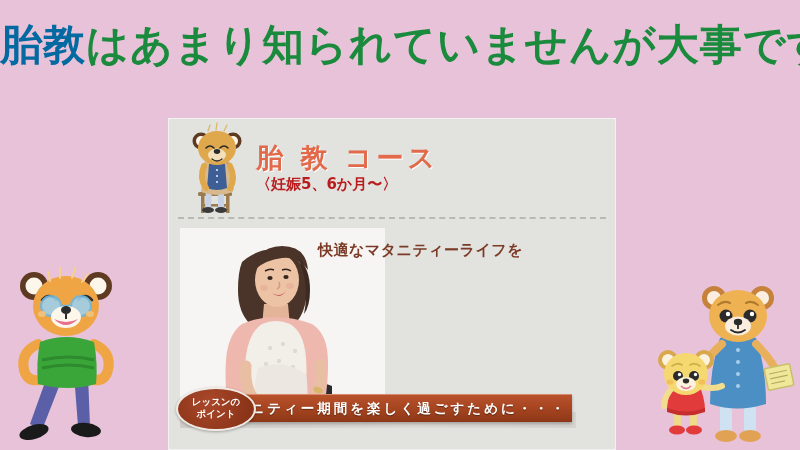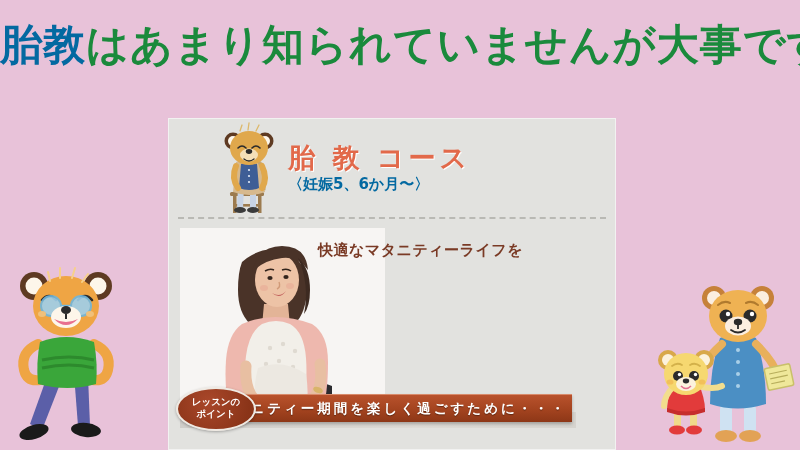--- a/index.html
+++ b/index.html
@@ -24,31 +24,31 @@
 
   
   .card{
     position:absolute;left:168px;top:118px;width:448px;height:332px;
     background:#e2e2df;
     box-shadow:0 0 0 1px rgba(255,255,255,.55) inset;
     overflow:hidden;
   }
 
   
-  .card-head{position:absolute;left:0;top:0;width:520px;height:98px;margin-left:32px;}
+  .card-head{position:absolute;left:0;top:0;width:520px;height:98px;}
   .course-title{
     position:absolute;left:88px;top:22px;
     font-size:27px;font-weight:bold;color:#e2694a;
     letter-spacing:4px;
     text-shadow:1px 1px 0 #fff;
     white-space:nowrap;
   }
   .course-sub{
     position:absolute;left:88px;top:57px;
-    font-size:15px;font-weight:bold;color:#0369a1;
+    font-size:15px;font-weight:bold;color:#b91c1c;
     letter-spacing:0px;white-space:nowrap;
   }
   .dashed{
     position:absolute;left:10px;top:99px;width:428px;height:0;
     border-top:2px dashed #b9b9b4;
   }
 
   
   .bear-sit{position:absolute;left:14px;top:4px;width:70px;height:92px;}
 

